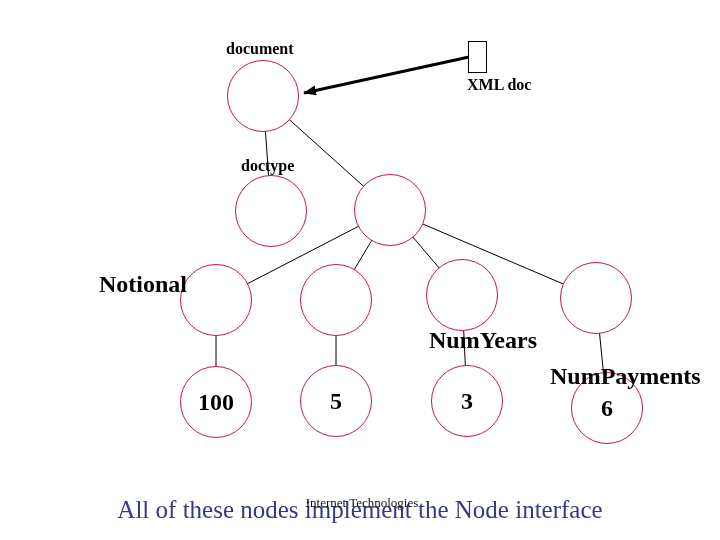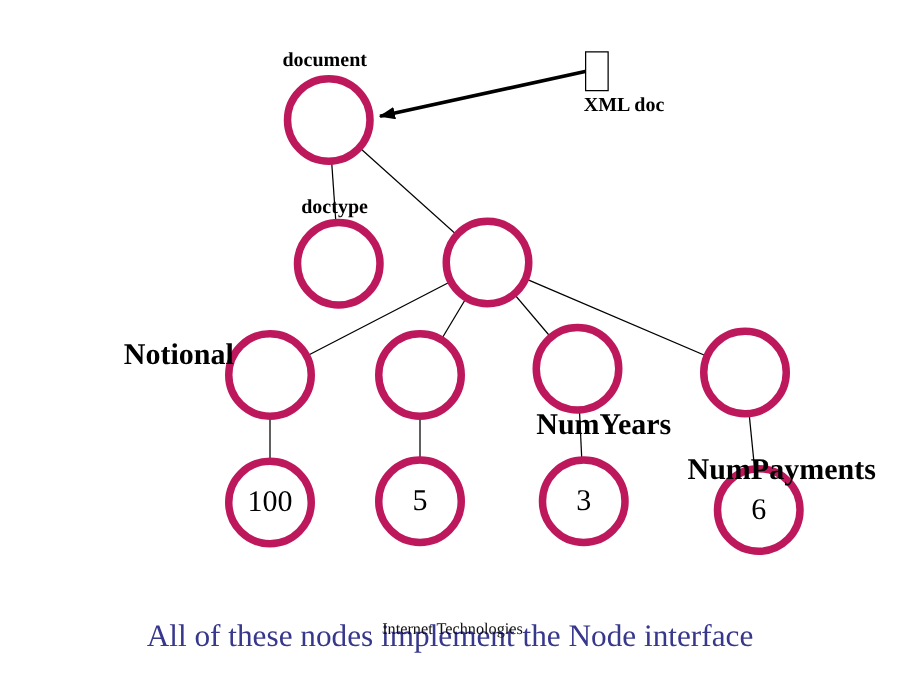--- a/index.html
+++ b/index.html
@@ -3,22 +3,22 @@
 <meta charset="utf-8">
 <style>
   html,body{margin:0;padding:0;background:#fff;}
   #slide{
     position:relative;width:720px;height:540px;background:#ffffff;
     overflow:hidden;font-family:"Liberation Serif","DejaVu Serif",serif;
   }
   #edges{position:absolute;left:0;top:0;z-index:1;}
   .circle{
     position:absolute;width:72px;height:72px;box-sizing:border-box;
-    border:6px solid #be185d;border-radius:50%;background:#fff;z-index:2;
-    display:flex;align-items:center;justify-content:center;
+    border:1px solid #be185d;border-radius:50%;background:#fff;z-index:2;
+    display:flex;align-items:center;justify-content:center;font-weight:bold;
   }
   .value{font-size:24px;color:#000;}
   .rect-icon{
     position:absolute;box-sizing:border-box;border:1px solid #000;
     background:#fff;z-index:2;
   }
   .lbl{position:absolute;color:#000;font-weight:bold;white-space:nowrap;z-index:3;line-height:1.15;text-align:right;}
   .lbl-sm{font-size:16px;}
   .lbl-lg{font-size:24px;}
   .headline{

